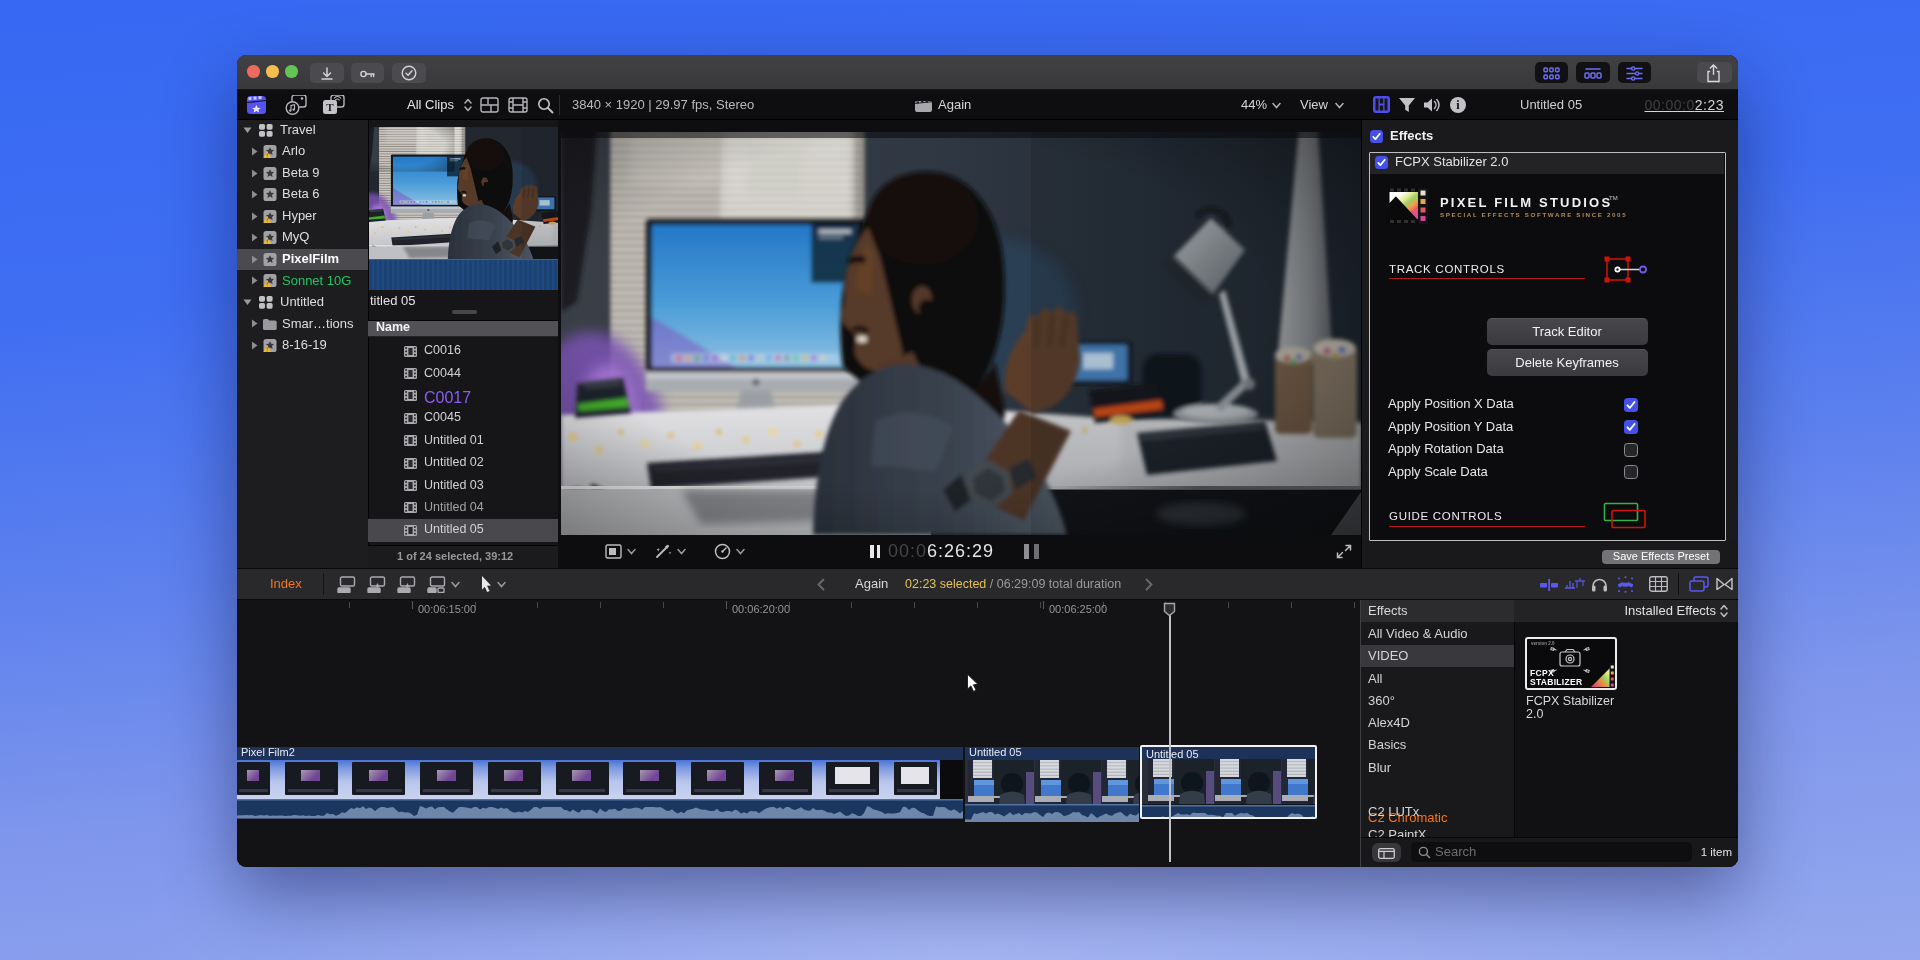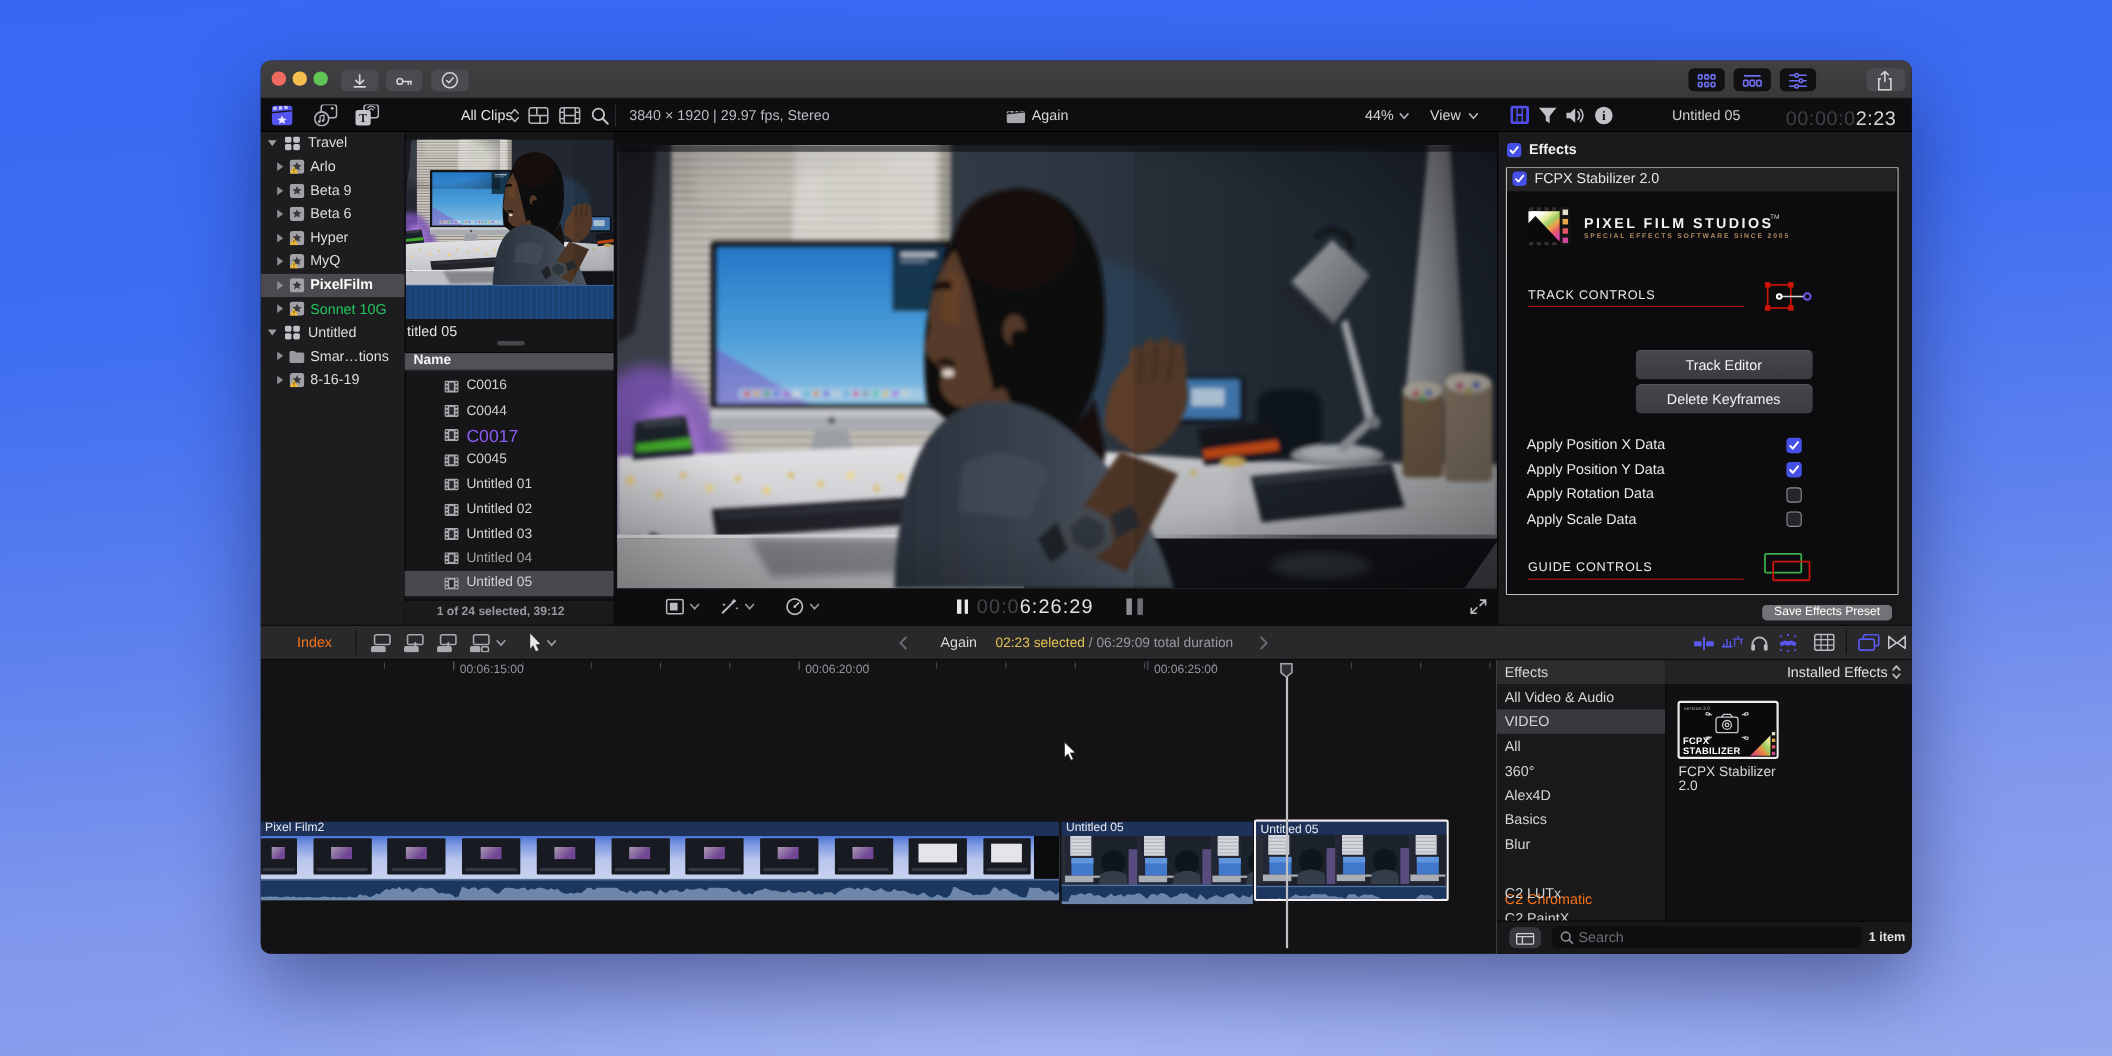--- a/index.html
+++ b/index.html
@@ -92,21 +92,21 @@
       <path d="M6 15.5 v-5 l3.5-.8 v4.5" stroke="#b6b6ba" stroke-width="1.2" fill="none"></path>
       <circle cx="5.2" cy="15.6" r="1.2" fill="#b6b6ba"></circle>
       <circle cx="8.7" cy="14.6" r="1.2" fill="#b6b6ba"></circle>
     </svg>
 <svg class="abs" style="left:86px;top:40px" width="22" height="20" viewBox="0 0 22 20">
       <rect x="8" y="0" width="13" height="12" rx="2.5" fill="none" stroke="#b6b6ba" stroke-width="1.4"></rect>
       <path d="M11 3.5 a4 4 0 0 1 7 0 M12.3 5.5 a2.2 2.2 0 0 1 4.2 0" stroke="#b6b6ba" stroke-width="1.1" fill="none"></path>
       <rect x="0" y="5" width="14" height="14" rx="2.5" fill="#c4c4c8"></rect>
       <text x="7" y="16" font-size="11" font-weight="bold" fill="#232327" text-anchor="middle" font-family="Liberation Serif">T</text>
     </svg>
-<div class="t" style="left:182px;top:41.9px;font-size:13px;color:#e6e6e8;text-align:center;">All Clips</div>
+<div class="t" style="left:170px;top:41.9px;font-size:13px;color:#e6e6e8;text-align:center;">All Clips</div>
 <svg class="abs" style="left:226px;top:43px" width="10" height="14" viewBox="0 0 10 14">
       <path d="M2 5l3-3.4L8 5M2 9l3 3.4L8 9" stroke="#b0b0b4" stroke-width="1.5" fill="none" stroke-linecap="round" stroke-linejoin="round"></path>
     </svg>
 <svg class="abs" style="left:243px;top:42px" width="19" height="16" viewBox="0 0 19 16">
       <g fill="none" stroke="#b6b6ba" stroke-width="1.4">
         <rect x="1" y="1" width="17" height="14" rx="2"></rect>
         <path d="M1 8h17M8 1v6M11 8v7"></path>
       </g>
     </svg>
 <svg class="abs" style="left:271px;top:42px" width="20" height="16" viewBox="0 0 20 16">
@@ -153,21 +153,21 @@
     </svg>
 <svg class="abs" style="left:1186px;top:42px" width="18" height="16" viewBox="0 0 18 16">
       <path d="M1 5.5h3.5L9 1.5v13L4.5 10.5H1z" fill="#c2c2c6"></path>
       <path d="M11.5 4.5a5 5 0 0 1 0 7M13.8 2.5a8 8 0 0 1 0 11" stroke="#c2c2c6" stroke-width="1.5" fill="none" stroke-linecap="round"></path>
     </svg>
 <svg class="abs" style="left:1212px;top:41px" width="18" height="18" viewBox="0 0 18 18">
       <circle cx="9" cy="9" r="8" fill="#c2c2c6"></circle>
       <text x="9" y="13.4" text-anchor="middle" font-size="12" font-weight="bold" fill="#0e0e11" font-family="Liberation Serif">i</text>
     </svg>
 <div class="t" style="left:1283px;top:41.9px;font-size:13px;color:#cfcfd1;">Untitled 05</div>
-<div class="t" style="right:14px;top:41.6px;font-size:18px;color:#d4d4d6;letter-spacing:0.5px;"><span style="color:#404044">00:00:0</span><span style="color:#d4d4d6">2:23</span></div>
+<div class="t" style="right:14px;top:41.6px;font-size:14px;color:#d4d4d6;letter-spacing:0.5px;text-decoration:underline;"><span style="color:#404044">00:00:0</span><span style="color:#d4d4d6">2:23</span></div>
 <div class="abs" style="left:0;top:65px;width:131px;height:448px;background:#1d1d20"></div>
 <div style="position:absolute;left:0px;top:193.5px;width:131px;height:21.5px;background:#4b4b4f"></div>
 <svg class="abs" style="left:6px;top:71px" width="9" height="8" viewBox="0 0 9 8">
       <path d="M0.5 1.5h8L4.5 7z" fill="#9a9a9e"></path>
     </svg>
 <svg class="abs" style="left:22px;top:68.5px" width="14" height="13" viewBox="0 0 14 13">
       <g fill="#c2c2c6">
         <rect x="0" y="0" width="6" height="5.7" rx="1.6"></rect>
         <rect x="7.6" y="0" width="6" height="5.7" rx="1.6"></rect>
         <rect x="0" y="7" width="6" height="5.7" rx="1.6"></rect>
@@ -1289,13 +1289,13 @@
 <svg class="abs" style="left:1141px;top:792.5px" width="17" height="11" viewBox="0 0 17 11">
       <rect x="0.7" y="0.7" width="15.6" height="9.6" rx="1.5" fill="none" stroke="#cfcfd3" stroke-width="1.3"></rect>
       <path d="M0.7 3.4h15.6M6 3.4V10" stroke="#cfcfd3" stroke-width="1.2"></path>
     </svg>
 <div class="abs" style="left:1174px;top:787px;width:281px;height:20px;background:#0e0e11;border-radius:5px"></div>
 <svg class="abs" style="left:1181px;top:791px" width="13" height="13" viewBox="0 0 13 13">
       <circle cx="5.4" cy="5.4" r="4" stroke="#8e8e92" stroke-width="1.4" fill="none"></circle>
       <path d="M8.5 8.5l3 3" stroke="#8e8e92" stroke-width="1.5" stroke-linecap="round"></path>
     </svg>
 <div class="t" style="left:1198px;top:788.9px;font-size:13px;color:#6e6e72;">Search</div>
-<div class="t" style="right:6px;top:789.9px;font-size:11.5px;color:#e2e2e4;font-weight:700;">1 item</div>
+<div class="t" style="right:6px;top:789.9px;font-size:11.5px;color:#e2e2e4;font-weight:400;">1 item</div>
 </div>
 </body></html>

